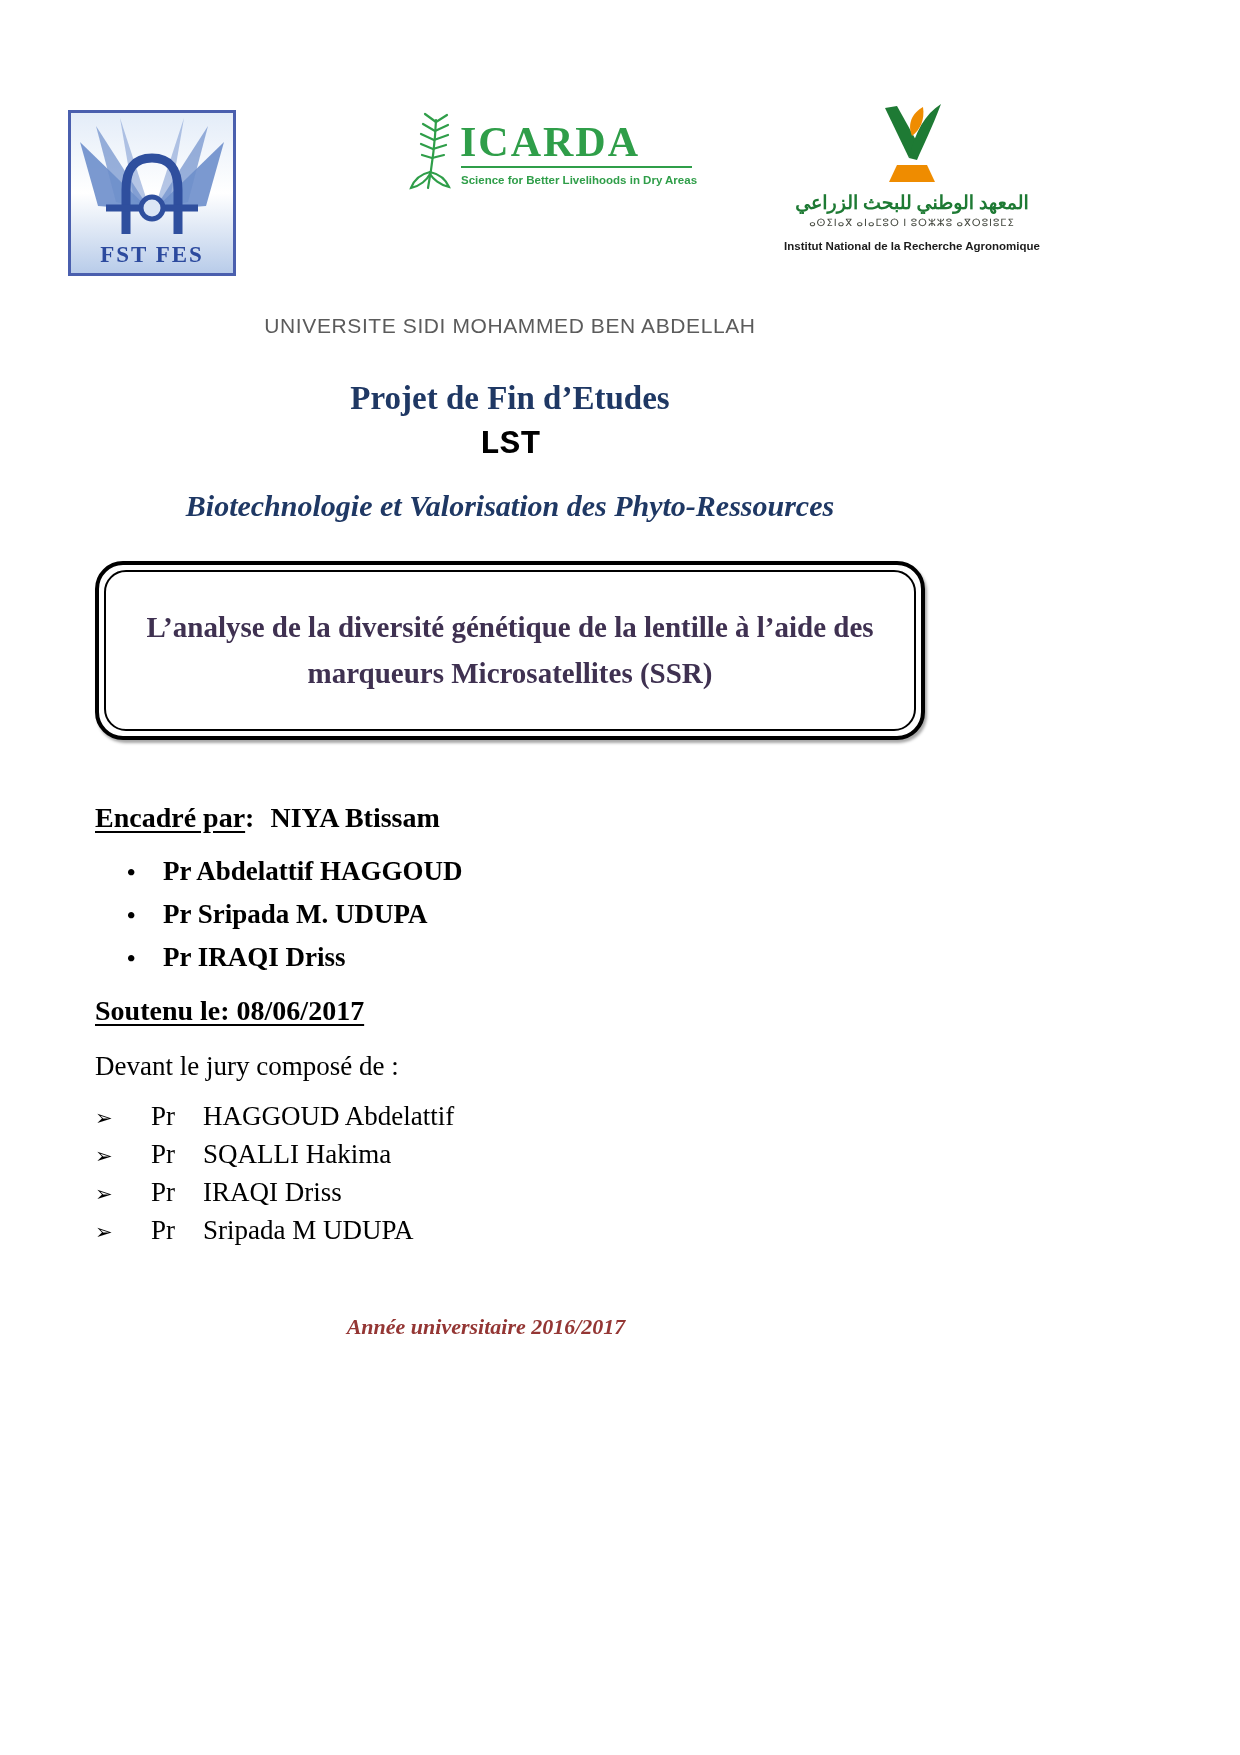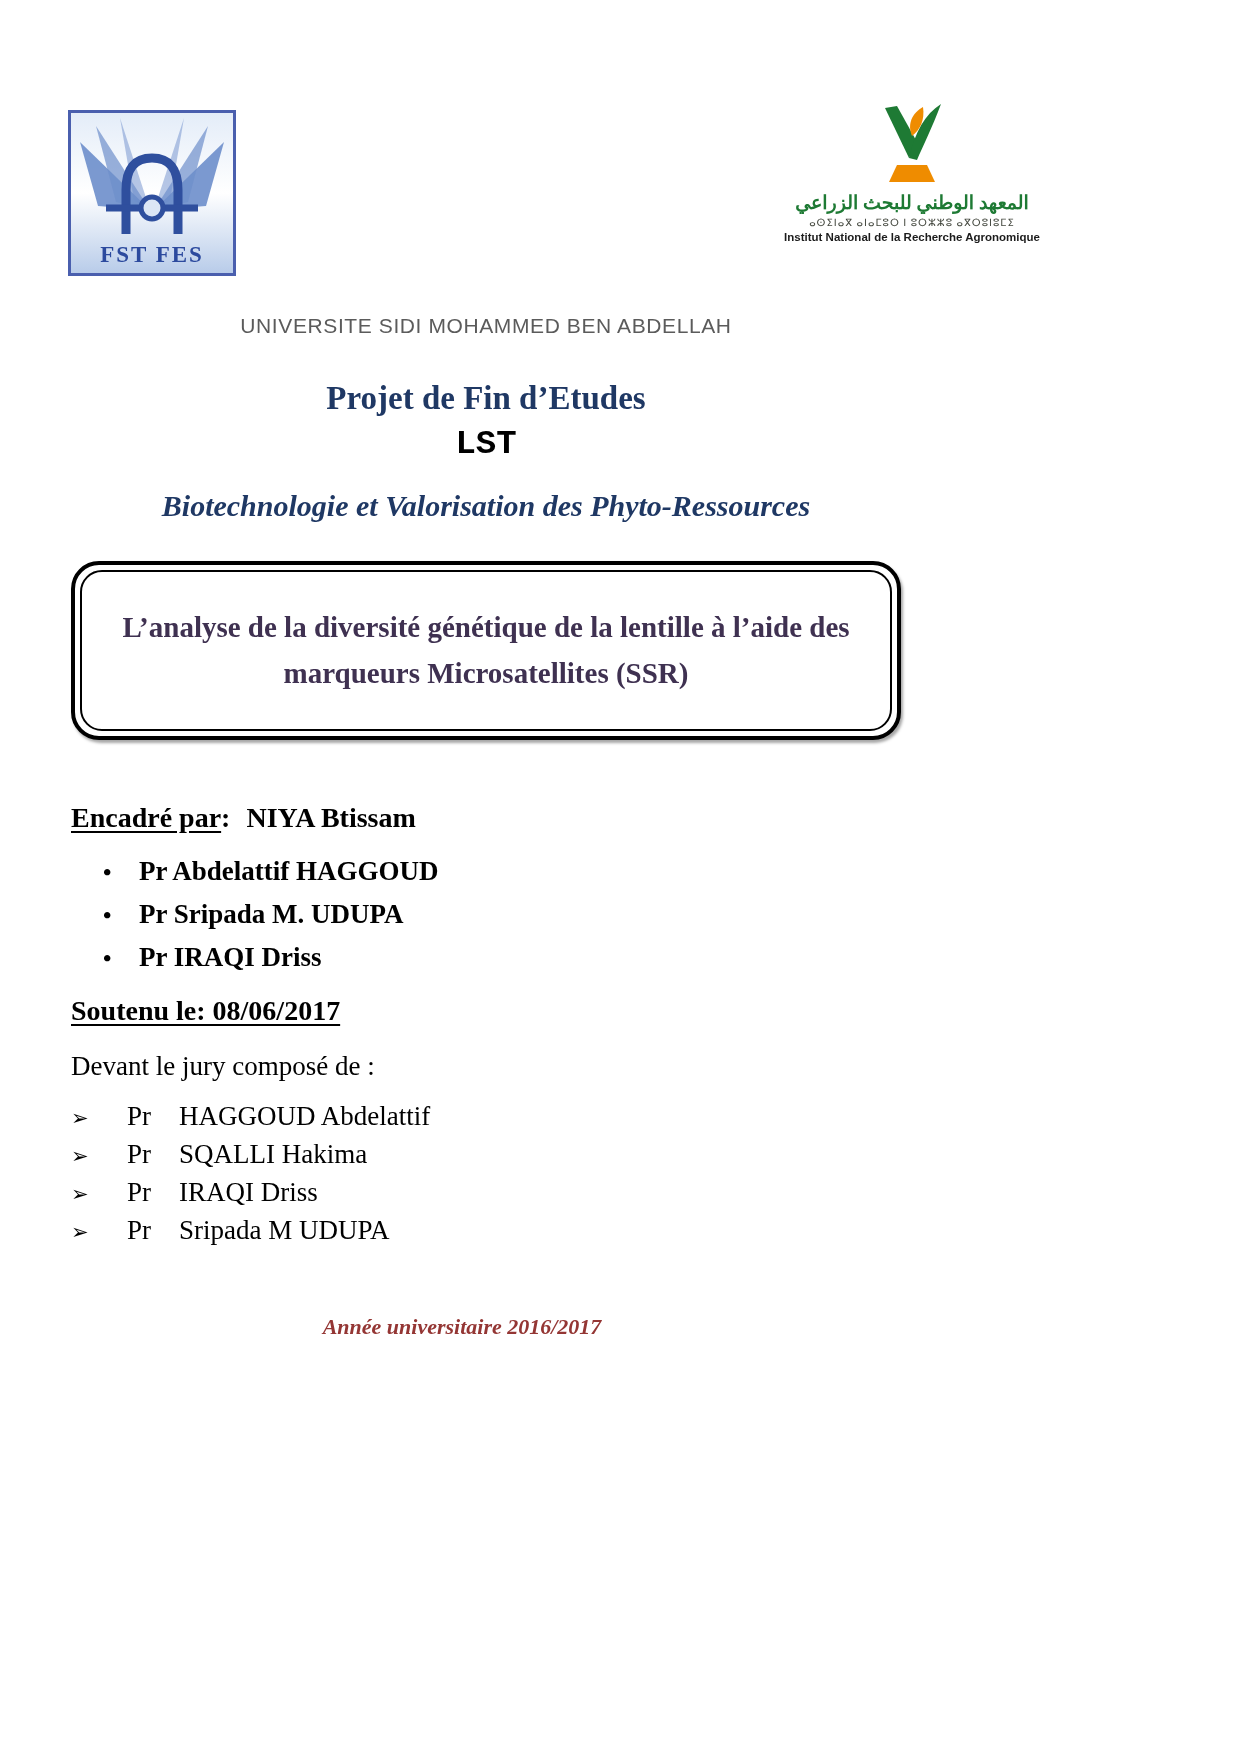--- a/index.html
+++ b/index.html
@@ -11,24 +11,24 @@
   }
   .page { position: relative; width: 1240px; height: 1755px; overflow: hidden; background: #fff; }
 
   
   .logos { position: relative; height: 296px; }
   .logo-fst { position: absolute; left: 68px; top: 110px; width: 169px; height: 166px; }
   .logo-icarda { position: absolute; left: 400px; top: 112px; width: 300px; height: 84px; }
   .logo-inra { position: absolute; left: 800px; top: 102px; width: 224px; display: flex; flex-direction: column; align-items: center; }
   .inra-arabic { font-size: 19px; color: #1e7a34; font-weight: bold; direction: rtl; margin-top: 4px; white-space: nowrap; }
   .inra-tifinagh { font-size: 10px; color: #44483f; letter-spacing: 1px; margin-top: 3px; white-space: nowrap; }
-  .inra-name { font-size: 11.5px; font-weight: bold; color: #1c1c1c; margin-top: 3px; white-space: nowrap; font-family: "Liberation Sans", sans-serif; }
+  .inra-name { font-size: 11.5px; font-weight: bold; color: #1c1c1c; margin-top: 12px; white-space: nowrap; font-family: "Liberation Sans", sans-serif; }
 
   
-  .content { width: 830px; margin-left: 71px; }
+  .content { width: 830px; margin-left: 95px; }
 
   .university {
     text-align: center; margin-top: 18px;
     font-family: "Liberation Sans", sans-serif;
     font-size: 21px; letter-spacing: 0.6px; color: #5b5b5b;
   }
   .project-title {
     text-align: center; margin-top: 42px;
     font-size: 33px; font-weight: bold; color: #1F3864;
   }
@@ -103,20 +103,37 @@
           <path d="M86 100 L140 16 L120 92 Z" opacity="0.7"></path>
           <path d="M86 100 L116 8 L102 90 Z" opacity="0.5"></path>
         </g>
         <path d="M58 124 L58 80 Q58 48 84 48 Q110 48 110 80 L110 124" fill="none" stroke="#2f4f9e" stroke-width="9"></path>
         <path d="M38 98 L130 98" stroke="#2f4f9e" stroke-width="7" fill="none"></path>
         <circle cx="84" cy="98" r="11" fill="#dce6f5" stroke="#2f4f9e" stroke-width="5"></circle>
         <text x="84" y="152" text-anchor="middle" font-size="23" font-weight="bold" fill="#2c4a9e" font-family="Liberation Serif, serif" letter-spacing="2">FST FES</text>
       </svg>
     </div>
 
+    <div class="logo-icarda">
+      <svg viewBox="0 0 300 84" width="300" height="84">
+        <g stroke="#2f9e49" stroke-width="2.2" fill="none" stroke-linecap="round">
+          <path d="M36 8 C35 32 32 54 28 76"></path>
+          <path d="M36 10 L25 2 M36 10 L47 3"></path>
+          <path d="M35 19 L23 12 M35 19 L48 13"></path>
+          <path d="M34 28 L21 22 M34 28 L48 23"></path>
+          <path d="M33 37 L21 32 M33 37 L46 33"></path>
+          <path d="M32 46 L22 43 M32 46 L44 43"></path>
+          <path d="M30 60 C21 62 14 68 11 76 C20 74 27 68 30 62"></path>
+          <path d="M30 60 C39 62 46 68 49 75 C40 73 33 67 30 62"></path>
+        </g>
+        <text x="60" y="44" font-size="42" font-weight="bold" fill="#2f9e49" font-family="Liberation Serif, serif" letter-spacing="2">ICARDA</text>
+        <line x1="61" y1="55" x2="292" y2="55" stroke="#2f9e49" stroke-width="2"></line>
+        <text x="61" y="72" font-size="11.5" font-weight="bold" fill="#2f9e49" font-family="Liberation Sans, sans-serif">Science for Better Livelihoods in Dry Areas</text>
+      </svg>
+    </div>
 
     <div class="logo-inra">
       <svg viewBox="0 0 90 85" width="90" height="85">
         <path d="M18 6 L42 56 L50 40 L30 4 Z" fill="#1e7a34"></path>
         <path d="M42 56 C48 30 58 12 74 2 C65 26 56 44 50 58 Z" fill="#1e7a34"></path>
         <path d="M45 34 C40 22 45 11 56 5 C58 18 53 28 45 34 Z" fill="#ef8c00"></path>
         <path d="M30 63 L60 63 L68 80 L22 80 Z" fill="#ef8c00"></path>
       </svg>
       <div class="inra-arabic">المعهد الوطني للبحث الزراعي</div>
       <div class="inra-tifinagh">ⴰⵙⵉⵏⴰⴳ ⴰⵏⴰⵎⵓⵔ ⵏ ⵓⵔⵣⵣⵓ ⴰⴳⵔⵓⵏⵓⵎⵉ</div>

